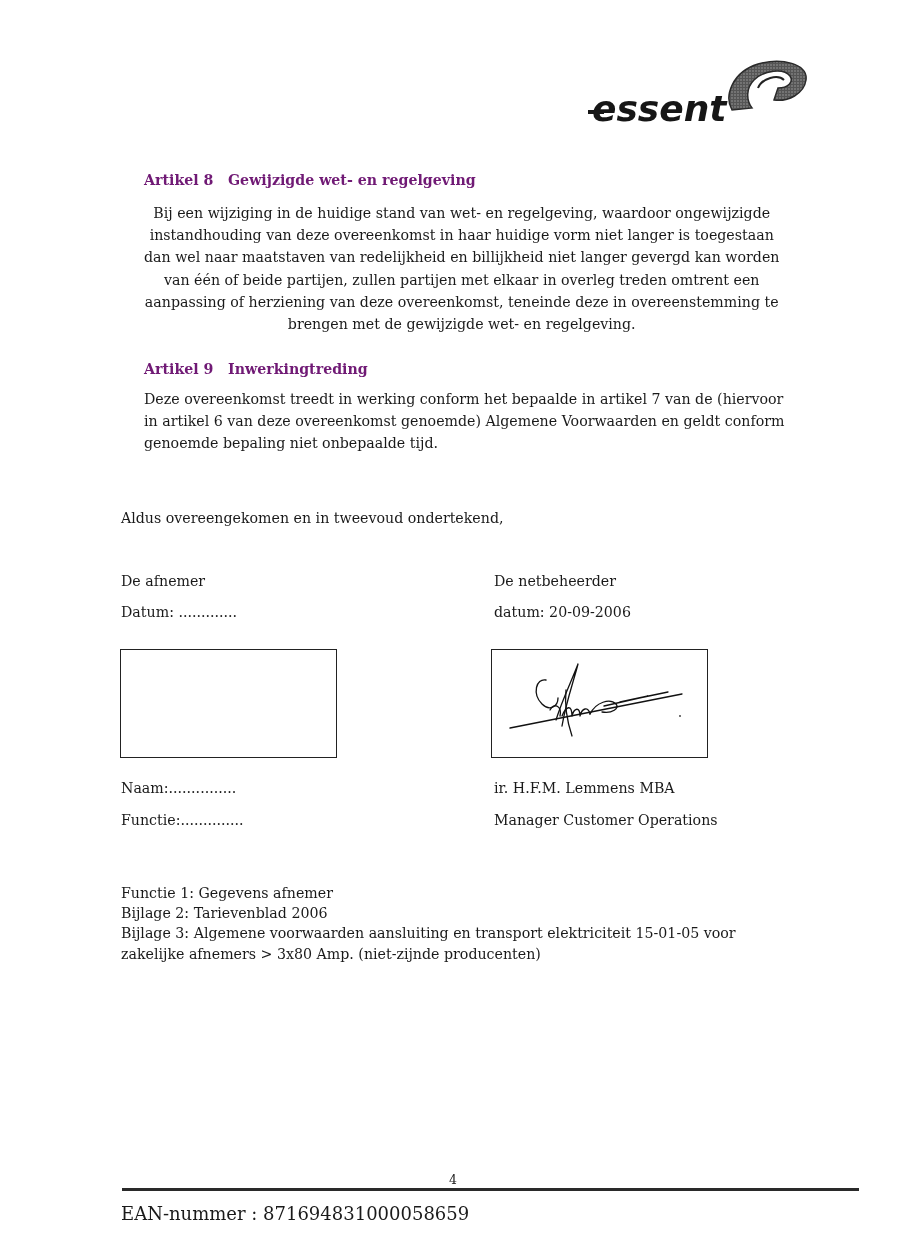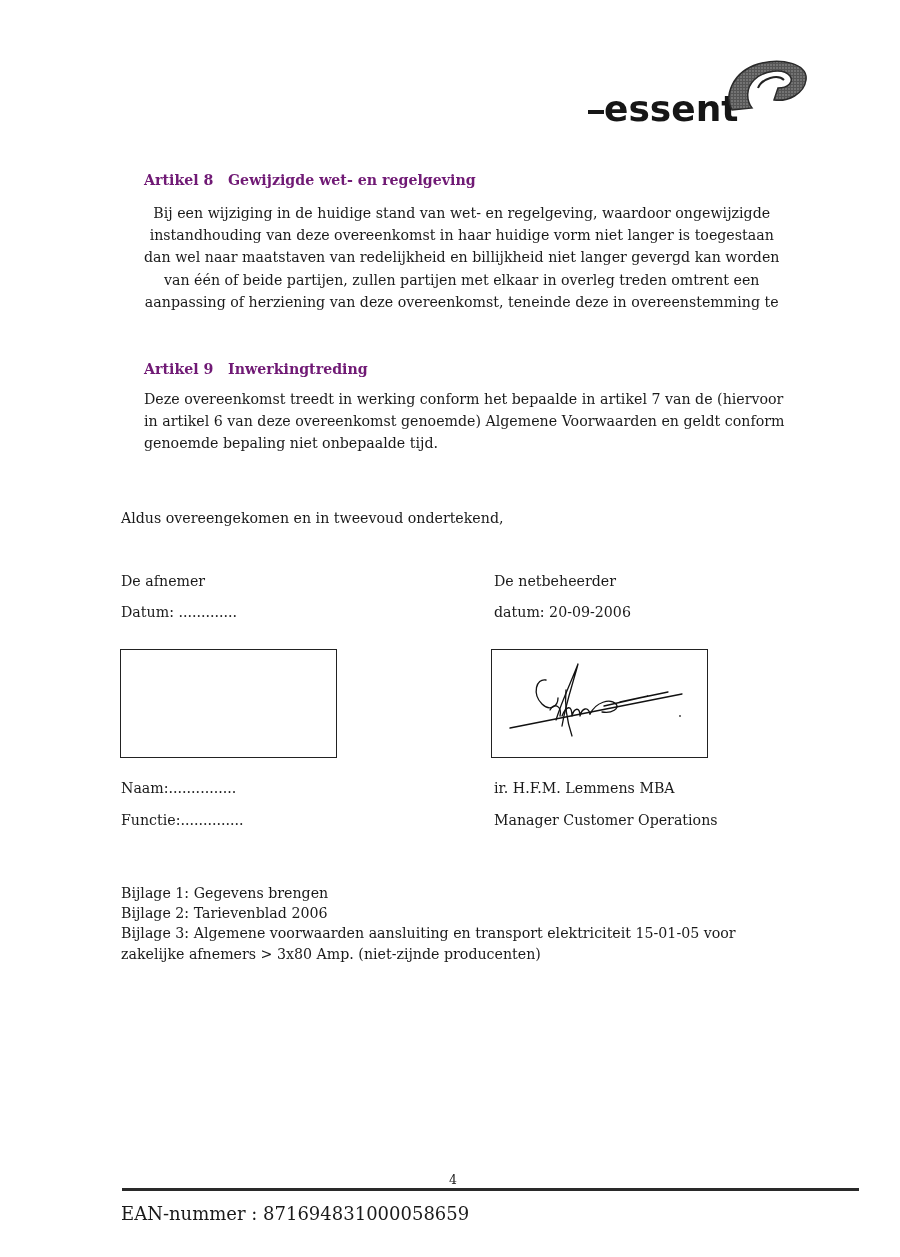--- a/index.html
+++ b/index.html
@@ -17,23 +17,24 @@
     }
     .abs { position: absolute; }
 
     
     .logo {
       left: 592px; top: 58px;
       width: 230px; height: 80px;
     }
     .logo-text {
       position: absolute;
-      left: 12px; top: 30px;
+      left: 0; top: 30px;
       font-family: "DejaVu Sans", "Liberation Sans", sans-serif;
       font-weight: bold;
+      font-style: italic;
       font-size: 36px;
       letter-spacing: 0px;
       color: #161616;
     }
     .logo-dash {
       position: absolute;
       left: -4px; top: 52px;
       width: 16px; height: 4px;
       background: #161616;
     }
@@ -104,20 +105,21 @@
 
 <div class="abs heading" style="left:144px; top:172px;">
   <span class="num">Artikel 8</span><span>Gewijzigde wet- en regelgeving</span>
 </div>
 <div class="abs para" style="left:144px; top:202px;text-align:center;">
   <span class="line">Bij een wijziging in de huidige stand van wet- en regelgeving, waardoor ongewijzigde</span>
   <span class="line">instandhouding van deze overeenkomst in haar huidige vorm niet langer is toegestaan</span>
   <span class="line">dan wel naar maatstaven van redelijkheid en billijkheid niet langer gevergd kan worden</span>
   <span class="line">van één of beide partijen, zullen partijen met elkaar in overleg treden omtrent een</span>
   <span class="line">aanpassing of herziening van deze overeenkomst, teneinde deze in overeenstemming te</span>
+  <span class="line">brengen met de gewijzigde wet- en regelgeving.</span>
 </div>
 
 <div class="abs heading" style="left:144px; top:361px;">
   <span class="num">Artikel 9</span><span>Inwerkingtreding</span>
 </div>
 <div class="abs para" style="left:144px; top:388px;">
   <span class="line">Deze overeenkomst treedt in werking conform het bepaalde in artikel 7 van de (hiervoor</span>
   <span class="line">in artikel 6 van deze overeenkomst genoemde) Algemene Voorwaarden en geldt conform</span>
   <span class="line">genoemde bepaling niet onbepaalde tijd.</span>
 </div>
@@ -144,21 +146,21 @@
       <path d="M112 56 L 156 46 L 128 52 L 176 42"></path>
       <path d="M74 40 C 72 60, 78 80, 80 86"></path>
     </g>
     <circle cx="188" cy="66" r="0.9" fill="#333"></circle>
   </svg>
 </div>
 <div class="abs txt" style="left:494px; top:780px;text-align:right;">ir. H.F.M. Lemmens MBA</div>
 <div class="abs txt" style="left:494px; top:812px;">Manager Customer Operations</div>
 
 <div class="abs para" style="left:121px; top:883px; line-height:20.2px;">
-  <span class="line">Bijlage 1: Gegevens brengen</span>
+  <span class="line">Functie 1: Gegevens afnemer</span>
   <span class="line">Bijlage 2: Tarievenblad 2006</span>
   <span class="line">Bijlage 3: Algemene voorwaarden aansluiting en transport elektriciteit 15-01-05 voor</span>
   <span class="line">zakelijke afnemers &gt; 3x80 Amp. (niet-zijnde producenten)</span>
 </div>
 
 <div class="abs page-num">4</div>
 <div class="abs footer-rule"></div>
 <div class="abs ean">EAN-nummer : 871694831000058659</div>
 
 </body></html>

